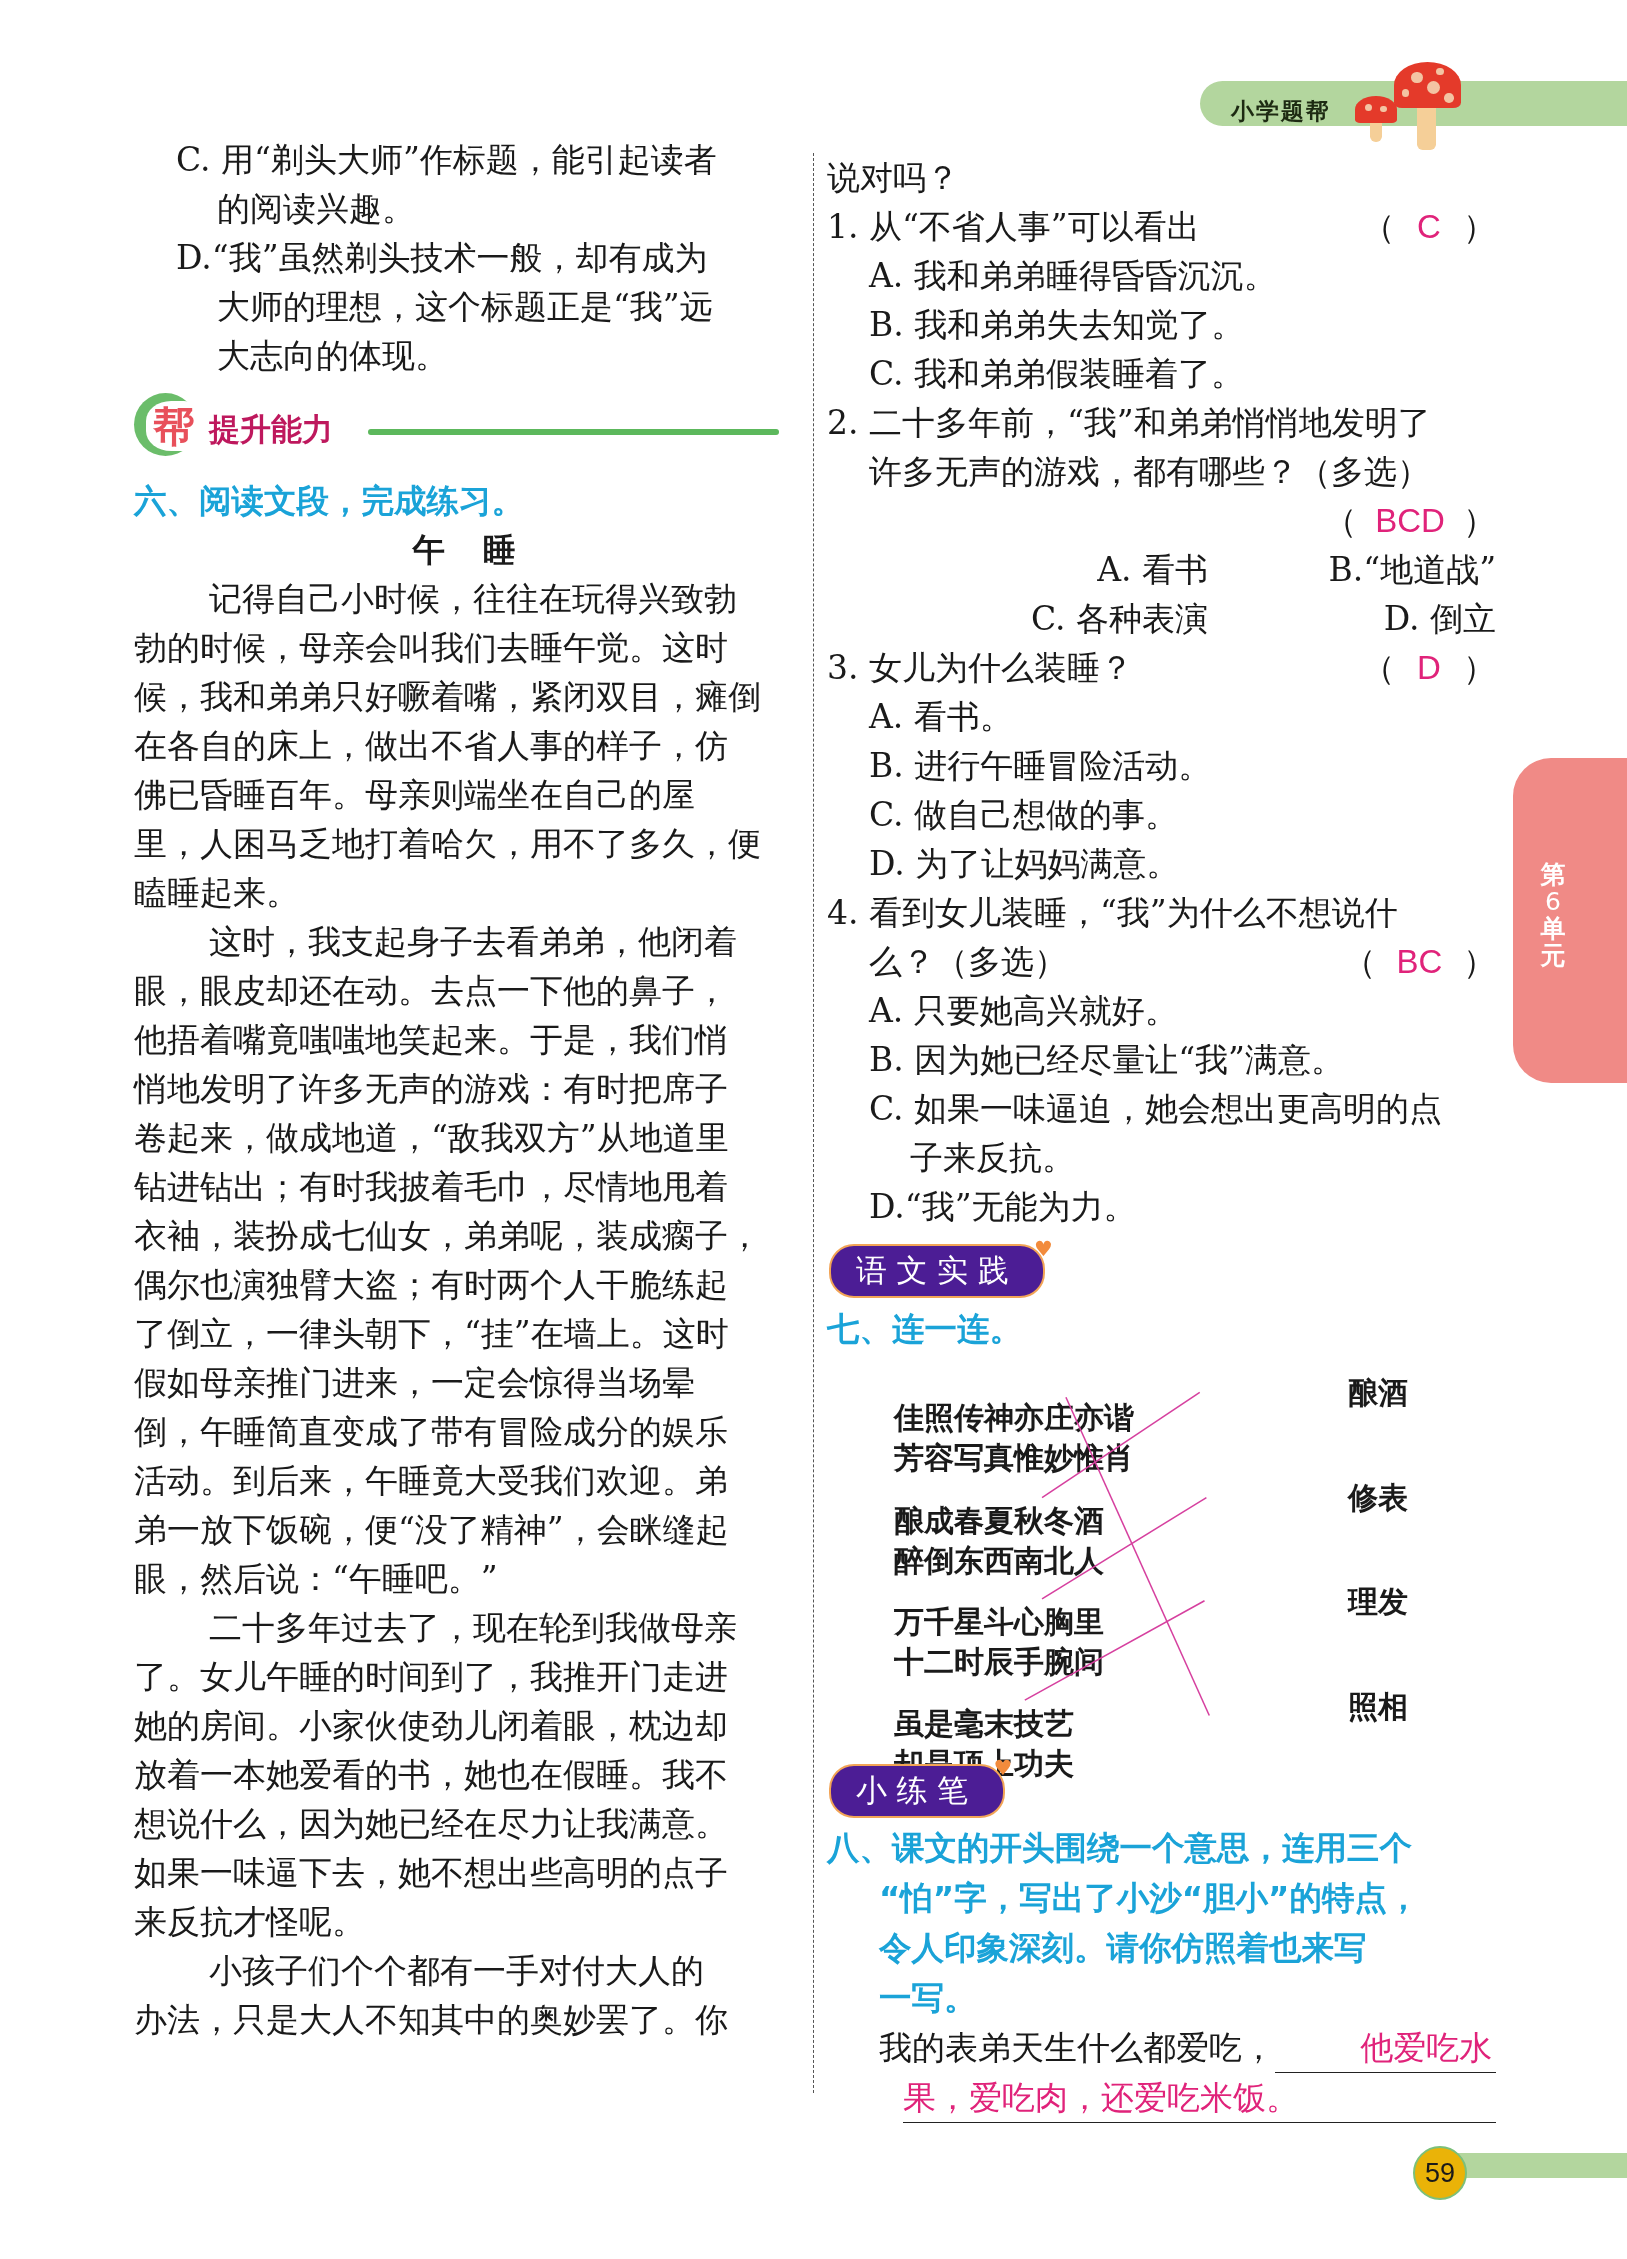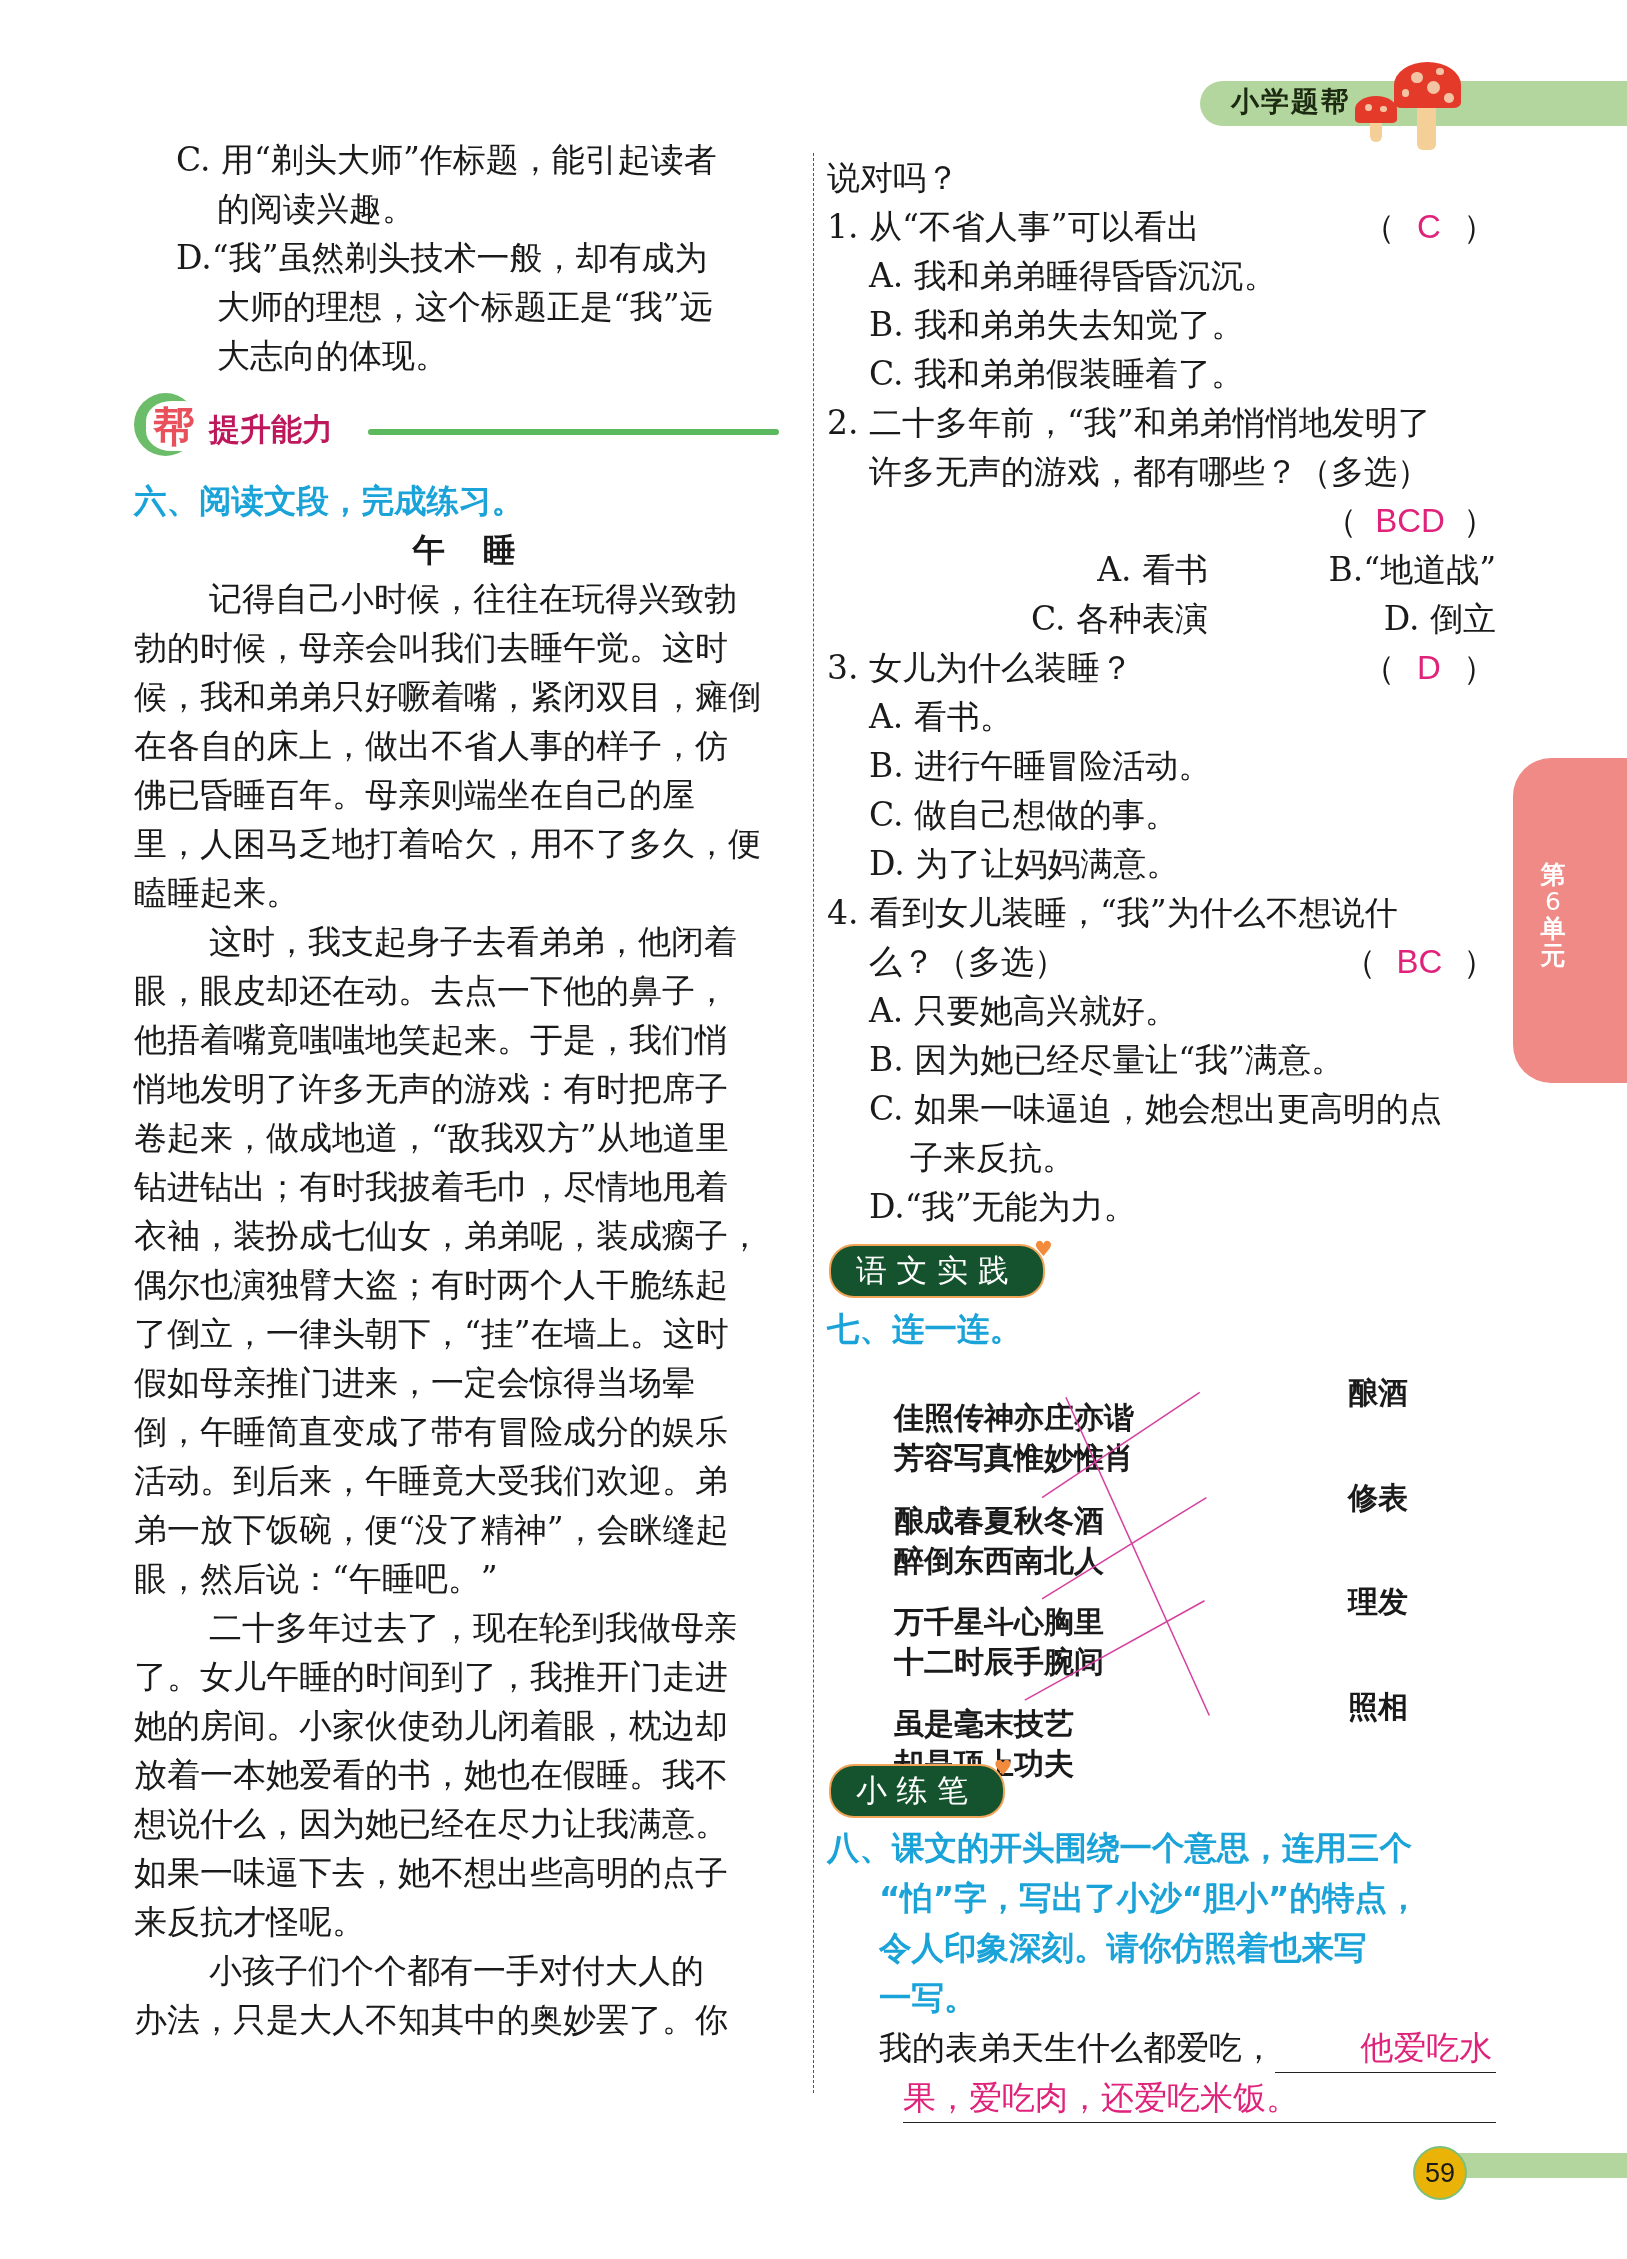--- a/index.html
+++ b/index.html
@@ -2,21 +2,21 @@
 <html><head>
 <meta charset="utf-8">
 <style>
   html, body { margin: 0; padding: 0; background: #ffffff; }
   body { width: 1628px; height: 2260px; position: relative; overflow: hidden;
          font-family: "DejaVu Serif", "Liberation Serif", serif; color: #1a1a1a; }
 
   
   .top-band { position: absolute; left: 1200px; top: 81px; width: 428px; height: 45px;
               background: #b3d69e; border-radius: 23px 0 0 23px; }
-  .top-band .brand { position: absolute; left: 31px; top: 2px; font-size: 28px; font-weight: bold;
+  .top-band .brand { position: absolute; left: 31px; top: 15px; font-size: 23px; font-weight: bold;
                      font-family: "DejaVu Sans", sans-serif; color: #1d2a12; letter-spacing: 1.9px; }
   .mushroom { position: absolute; }
   .mush-cap { position: absolute; background: #e43a2a; border-radius: 50% 50% 12% 12%; }
   .mush-stem { position: absolute; background: #f5cf98; border-radius: 5.7px; }
   .mush-dot { position: absolute; background: #f3c4a3; border-radius: 50%; }
 
   
   .col-left { position: absolute; left: 134px; top: 135px; width: 660px; }
   .col-right { position: absolute; left: 827px; top: 153px; width: 669px; }
   .divider { position: absolute; left: 813px; top: 153px; width: 0; height: 1940px;
@@ -45,21 +45,21 @@
   .art-title { text-align: center; font-size: 32.5px; line-height: 48px; font-weight: bold;
                font-family: "DejaVu Sans", sans-serif; letter-spacing: 38px; padding-left: 38px; }
 
   .qrow { display: flex; justify-content: space-between; font-size: 33px; line-height: 49px; white-space: nowrap; }
   .ans-box { display: inline-flex; width: 134px; justify-content: space-between; }
   .ans { color: #e0237a; font-family: "Liberation Sans", sans-serif; }
   .opt-grid { display: grid; grid-template-columns: 339px 1fr; font-size: 33px; line-height: 49px; padding-left: 42px; text-align: right; }
 
   
   .pill { display: inline-block; position: relative; margin: 13.4px 0 5.7px 1.9px; padding: 3.8px 25px;
-          background: #14532d; border: 2.9px solid #f2a456; border-radius: 25px; color: #fff;
+          background: #4c1d95; border: 2.9px solid #f2a456; border-radius: 25px; color: #fff;
           font-size: 31px; letter-spacing: 9.6px; font-family: "DejaVu Sans", sans-serif; }
   .pill .heart { position: absolute; right: -9.6px; top: -9.6px; color: #f28b3c; font-size: 21px; letter-spacing: 0; }
 
   
   .match { position: relative; height: 397px; }
   .match .left-item { position: absolute; left: 67px; font-size: 30px; line-height: 40px; font-weight: bold;
                       font-family: "DejaVu Sans", sans-serif; white-space: nowrap; margin-top: 40px; }
   .match .right-item { position: absolute; left: 521px; font-size: 30px; font-weight: bold;
                        font-family: "DejaVu Sans", sans-serif; }
   .match svg { position: absolute; left: 0; top: 0; }

